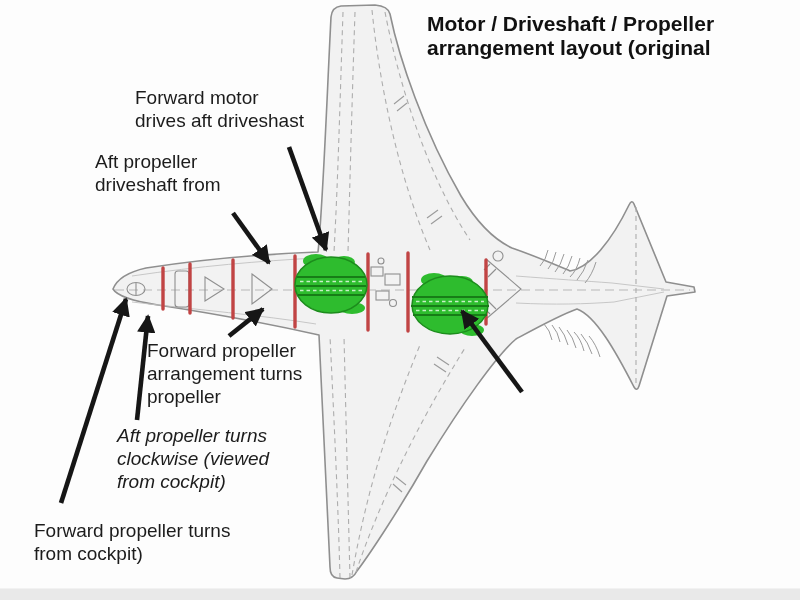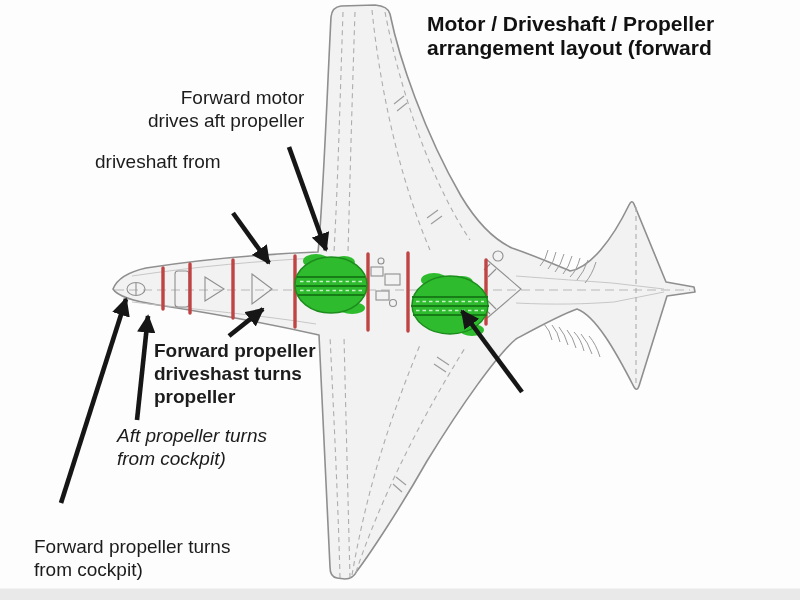--- a/index.html
+++ b/index.html
@@ -9,25 +9,25 @@
     font-family:"Liberation Sans", sans-serif;
   }
   .stage svg{position:absolute;left:0;top:0;}
   .diagram-title{
     position:absolute;left:427px;top:12px;width:370px;
     font-weight:bold;font-size:21px;line-height:23.5px;color:#111;
   }
   .ann{
     position:absolute;color:#1c1c1c;font-size:19px;line-height:23px;white-space:nowrap;
   }
-  .ann-1{left:148px;top:86px;text-align:right;}
+  .ann-1{left:135px;top:86px;}
   .ann-2{left:95px;top:150px;}
-  .ann-3{left:154px;top:339px;font-weight:bold;}
+  .ann-3{left:147px;top:339px;}
   .ann-4{left:117px;top:424px;font-style:italic;}
-  .ann-5{left:34px;top:535px;}
+  .ann-5{left:34px;top:519px;}
   .ann-6{left:499px;top:399px;}
   .bottom-band{
     position:absolute;left:0;top:588px;width:800px;height:12px;
     background:#e9e9e9;border-top:1px solid #f2f2f2;
   }
 </style>
 </head>
 <body>
 
 <div class="stage">
@@ -169,38 +169,40 @@
       <line x1="233" y1="213" x2="269" y2="263" marker-end="url(#ah)"></line>
       <line x1="229" y1="336" x2="263" y2="309" marker-end="url(#ah)"></line>
       <line x1="137" y1="420" x2="148" y2="316" marker-end="url(#ah)"></line>
       <line x1="61" y1="503" x2="126" y2="299" marker-end="url(#ah)"></line>
       <line x1="522" y1="392" x2="462" y2="311" marker-end="url(#ah)"></line>
     </g>
   </svg>
 
   <div class="diagram-title">
     <div>Motor / Driveshaft / Propeller</div>
-    <div>arrangement layout (forward</div>
+    <div>arrangement layout (original</div>
   </div>
 
   <div class="ann ann-1">
     <div>Forward motor</div>
-    <div>drives aft propeller</div>
+    <div>drives aft driveshast</div>
     <div></div>
   </div>
   <div class="ann ann-2">
+    <div>Aft propeller</div>
     <div>driveshaft from</div>
   </div>
   <div class="ann ann-3">
     <div>Forward propeller</div>
-    <div>driveshast turns</div>
+    <div>arrangement turns</div>
     <div>propeller</div>
   </div>
   <div class="ann ann-4">
     <div>Aft propeller turns</div>
+    <div>clockwise (viewed</div>
     <div>from cockpit)</div>
   </div>
   <div class="ann ann-5">
     <div>Forward propeller turns</div>
     <div>from cockpit)</div>
   </div>
 
   <div class="bottom-band"></div>
 </div>
 

